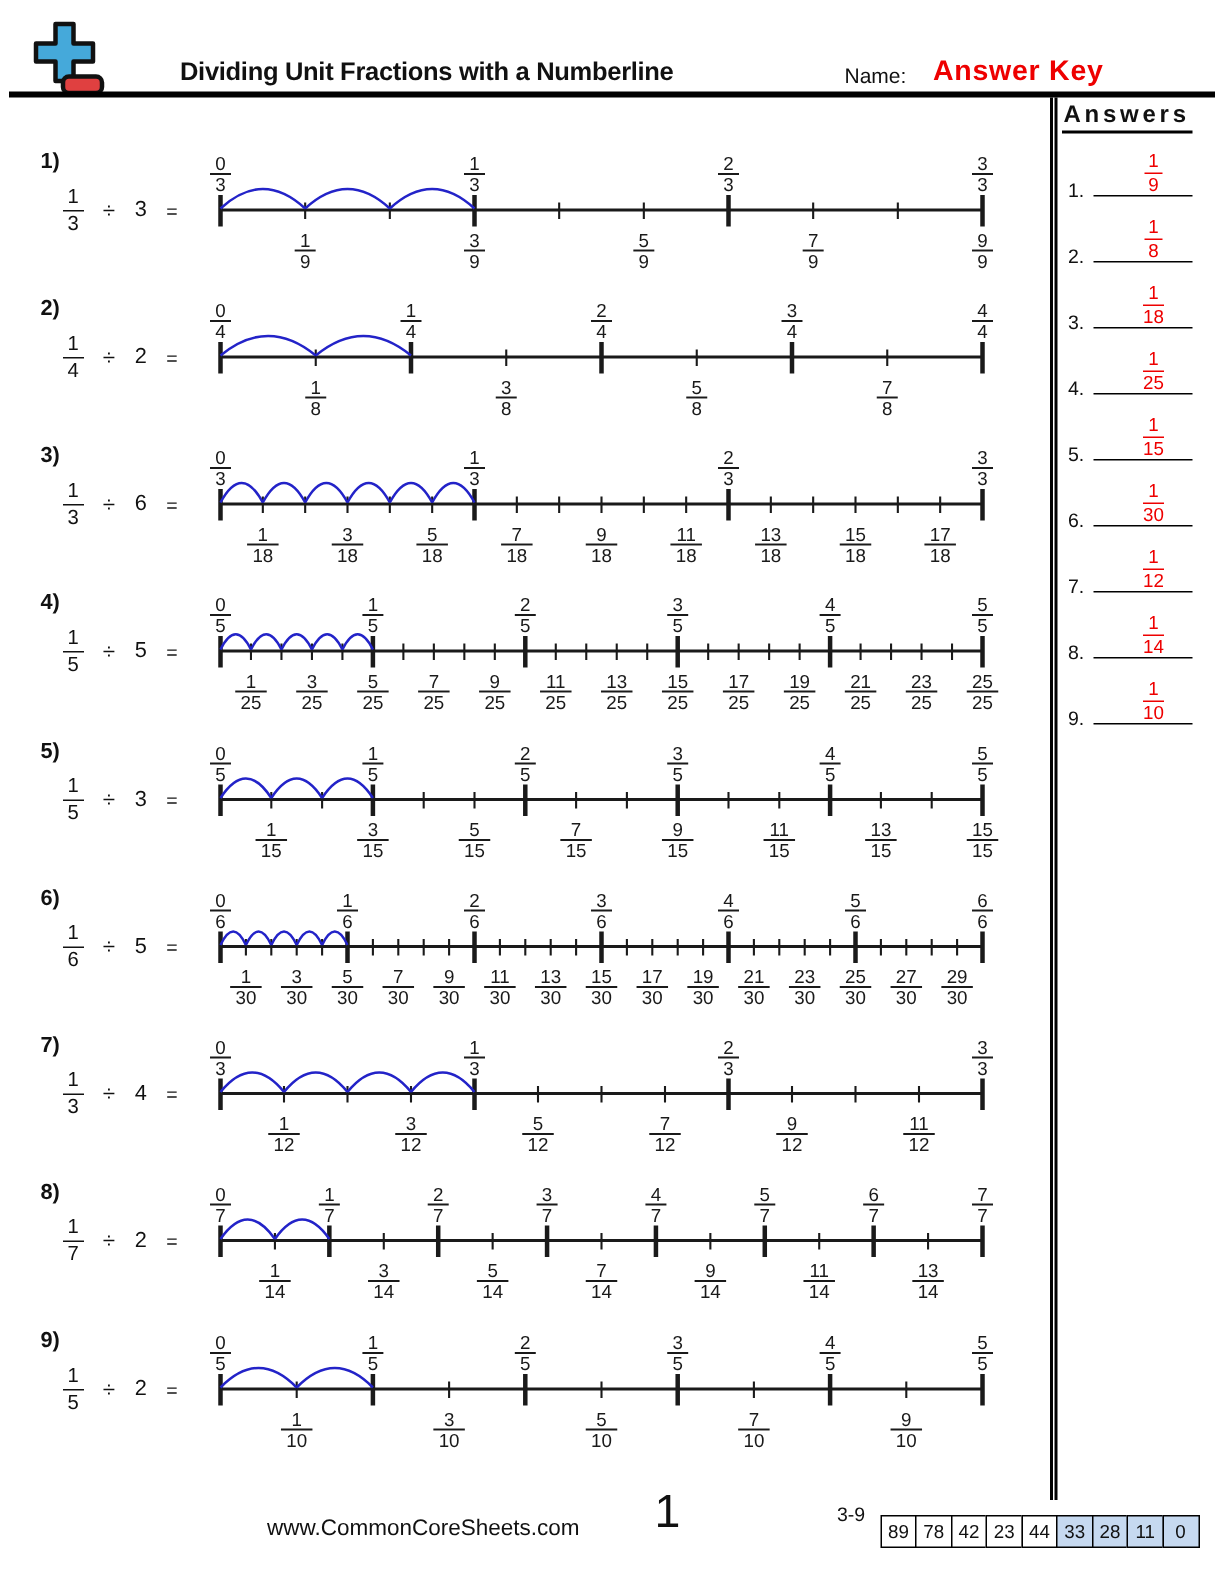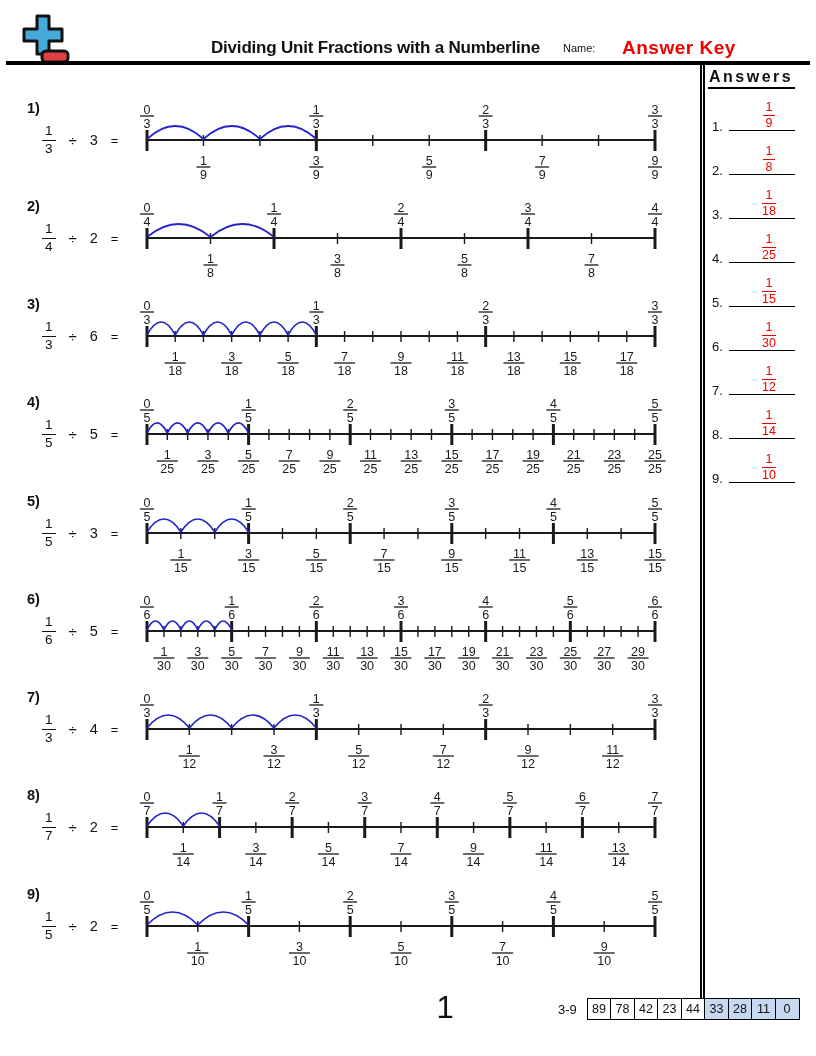--- a/index.html
+++ b/index.html
@@ -5,24 +5,24 @@
   html,body { margin:0; padding:0; background:#ffffff; }
   .page {
     position:relative; width:816px; height:1056px; margin:0 auto;
     background:#ffffff; overflow:hidden;
     font-family:"Liberation Sans", sans-serif; color:#111;
   }
 
   
   .logo { position:absolute; left:20px; top:13px; width:52px; height:52px; }
   .page-title {
-    position:absolute; left:120px; top:38px; width:420px; text-align:right;
+    position:absolute; left:120px; top:38px; width:420px; text-align:left;
     font-size:17px; font-weight:bold; letter-spacing:-0.2px;
   }
-  .name-label { position:absolute; left:563px; top:42px; font-size:11px; }
+  .name-label { position:absolute; left:563px; top:42px; font-size:14px; }
   .answer-key {
     position:absolute; left:622px; top:37px; font-size:19px; font-weight:bold;
     color:var(--answer-red,#ee0000); letter-spacing:0.5px;
   }
   .header-rule { position:absolute; left:6px; top:61px; width:804px; height:4px; background:#000; }
   .instructions {
     position:absolute; left:8px; top:70px; width:680px;
     font-size:13.5px; font-weight:bold;
   }
 
@@ -68,21 +68,21 @@
   }
   .math-pill-inner {
     position:absolute; left:7px; top:4px; right:7px; bottom:4px;
     background:#fff; border:2.5px solid #000; border-radius:16px;
     display:flex; align-items:center; justify-content:center;
     font-size:20px; font-weight:bold; color:#000;
   }
   .website { position:absolute; left:178px; top:20px; font-size:15px; }
   .page-number { position:absolute; left:400px; top:0px; width:90px; text-align:center; font-size:31px; }
   .score-label { position:absolute; left:558px; top:12px; font-size:13px; }
-  .score-grid { position:absolute; left:588px; top:8px; display:flex;text-align:right; }
+  .score-grid { position:absolute; left:588px; top:20px; display:flex;text-align:right; }
   .score-cell {
     width:23px; height:20px; border:1.5px solid #000; margin-left:-1.5px;
     display:flex; align-items:center; justify-content:center;
     font-size:12.5px; background:#fff;
   }
   .score-cell.hl { background:var(--score-hl,#c6d9f0); }
 </style>
 </head>
 <body>
 
@@ -857,20 +857,21 @@
           <line x1="362.09999999999997" y1="73" x2="383.09999999999997" y2="73" stroke="#1a1a1a" stroke-width="1.3"></line>
           <text x="372.59999999999997" y="84.5" text-anchor="middle" font-size="12.5" font-family="&quot;Liberation Sans&quot;, sans-serif" fill="#1a1a1a">10</text>
           <text x="474.2" y="70.5" text-anchor="middle" font-size="12.5" font-family="&quot;Liberation Sans&quot;, sans-serif" fill="#1a1a1a">9</text>
           <line x1="463.7" y1="73" x2="484.7" y2="73" stroke="#1a1a1a" stroke-width="1.3"></line>
           <text x="474.2" y="84.5" text-anchor="middle" font-size="12.5" font-family="&quot;Liberation Sans&quot;, sans-serif" fill="#1a1a1a">10</text>
         </svg>
       </div>
     </div>
 
   <div class="footer">
+    <div class="website">www.CommonCoreSheets.com</div>
     <div class="page-number">1</div>
     <div class="score-label">3-9</div>
     <div class="score-grid" id="score-grid">
         <div class="score-cell">89</div>
         <div class="score-cell">78</div>
         <div class="score-cell">42</div>
         <div class="score-cell">23</div>
         <div class="score-cell">44</div>
         <div class="score-cell hl">33</div>
         <div class="score-cell hl">28</div>

